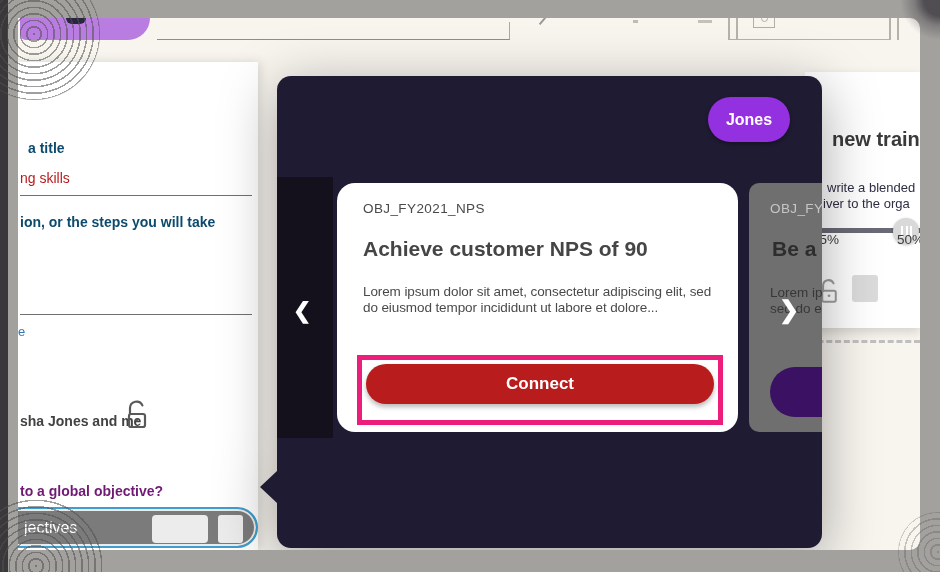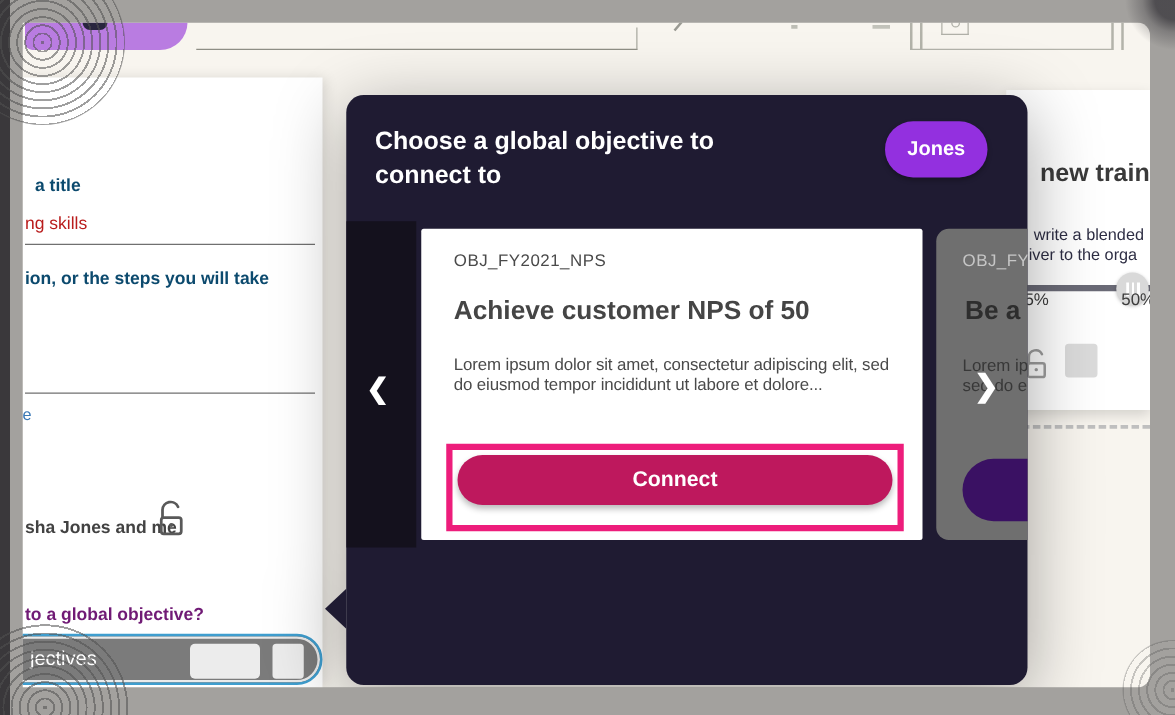--- a/index.html
+++ b/index.html
@@ -72,27 +72,27 @@
     border-top:16px solid rgba(0,0,0,0); border-bottom:16px solid rgba(0,0,0,0); border-right:17px solid #1f1b32; }
   .modal-title { position:absolute; left:23px; top:24px; width:340px; font-size:20px; line-height:27px; font-weight:bold; color:#fff; }
   .close-btn { position:absolute; left:431px; top:21px; width:82px; height:45px; border:none; border-radius:23px;
     background:#9330df; color:#fff; font-size:16px; font-weight:bold; font-family:inherit;
     box-shadow:0 2px 4px rgba(0,0,0,.3); cursor:pointer; }
   .carousel-strip { position:absolute; left:0; top:101px; width:56px; height:261px; background:#14111d; }
   .chev { position:absolute; color:#fff; font-size:22px; font-weight:bold; z-index:6; cursor:pointer; line-height:1; }
   .chev-prev { left:16px; top:224px; }
   .chev-next { left:502px; top:222px; font-size:24px; }
 
-  .obj-card { position:absolute; left:60px; top:107px; width:401px; height:249px; background:#fff; border-radius:2px; }
+  .obj-card { position:absolute; left:60px; top:107px; width:401px; height:249px; background:#fff; border-radius:18px; }
   .card-code { position:absolute; left:26px; top:18px; font-size:13.5px; color:#4a4a4a; letter-spacing:.4px; }
   .card-title { position:absolute; left:26px; top:54px; font-size:21px; font-weight:bold; color:#454545; white-space:nowrap; }
   .card-desc { position:absolute; left:26px; top:101px; width:356px; font-size:13.5px; line-height:16px; color:#4a4a4a; letter-spacing:-.1px; }
   .highlight-box { position:absolute; left:20px; top:172px; width:366px; height:70px; border:5px solid #ed1d7b; }
   .connect-btn { position:absolute; left:29px; top:181px; width:348px; height:40px; border:none; border-radius:26px;
-    background:#be185d; color:#fff; font-size:17px; font-weight:600; font-family:inherit;
+    background:#b91c1c; color:#fff; font-size:17px; font-weight:600; font-family:inherit;
     box-shadow:0 3px 5px rgba(0,0,0,.28); cursor:pointer; }
 
   .obj-card-next { position:absolute; left:472px; top:107px; width:200px; height:249px; background:#6f6f6f; border-radius:10px; }
   .n-code { position:absolute; left:21px; top:18px; font-size:13.5px; color:#c6c6c6; letter-spacing:.4px; }
   .n-title { position:absolute; left:23px; top:54px; font-size:21px; font-weight:bold; color:#2d2d2d; white-space:nowrap; }
   .n-line { position:absolute; left:21px; font-size:13.5px; color:#383838; white-space:nowrap; }
   .n-btn { position:absolute; left:21px; top:184px; width:150px; height:50px; border:none; border-radius:25px; background:#3a1163; }
 
   
   .frame { background:#a3a19e; z-index:20; }
@@ -175,29 +175,28 @@
       <circle cx="13" cy="22" r="1.6" fill="#9e9e9e"></circle>
     </svg>
   </span>
   <div class="gray-square"></div>
   <div class="dashed-line"></div>
 </div>
 
 <div class="modal">
   <div class="modal-pointer"></div>
   <div class="modal-clip">
-    <div class="modal-title">Choose a global objective to connect to</div>
     <button class="close-btn">Jones</button>
 
     <div class="carousel-strip"></div>
     <span class="chev chev-prev">❮</span>
 
     <div class="obj-card">
       <div class="card-code">OBJ_FY2021_NPS</div>
-      <div class="card-title">Achieve customer NPS of 50</div>
+      <div class="card-title">Achieve customer NPS of 90</div>
       <div class="card-desc">Lorem ipsum dolor sit amet, consectetur adipiscing elit, sed do eiusmod tempor incididunt ut labore et dolore...</div>
       <div class="highlight-box"></div>
       <button class="connect-btn">Connect</button>
     </div>
 
     <div class="obj-card-next">
       <div class="n-code">OBJ_FY</div>
       <div class="n-title">Be a</div>
       <div class="n-line" style="top:102px;">Lorem ip</div>
       <div class="n-line" style="top:118px;">sed do e</div>

